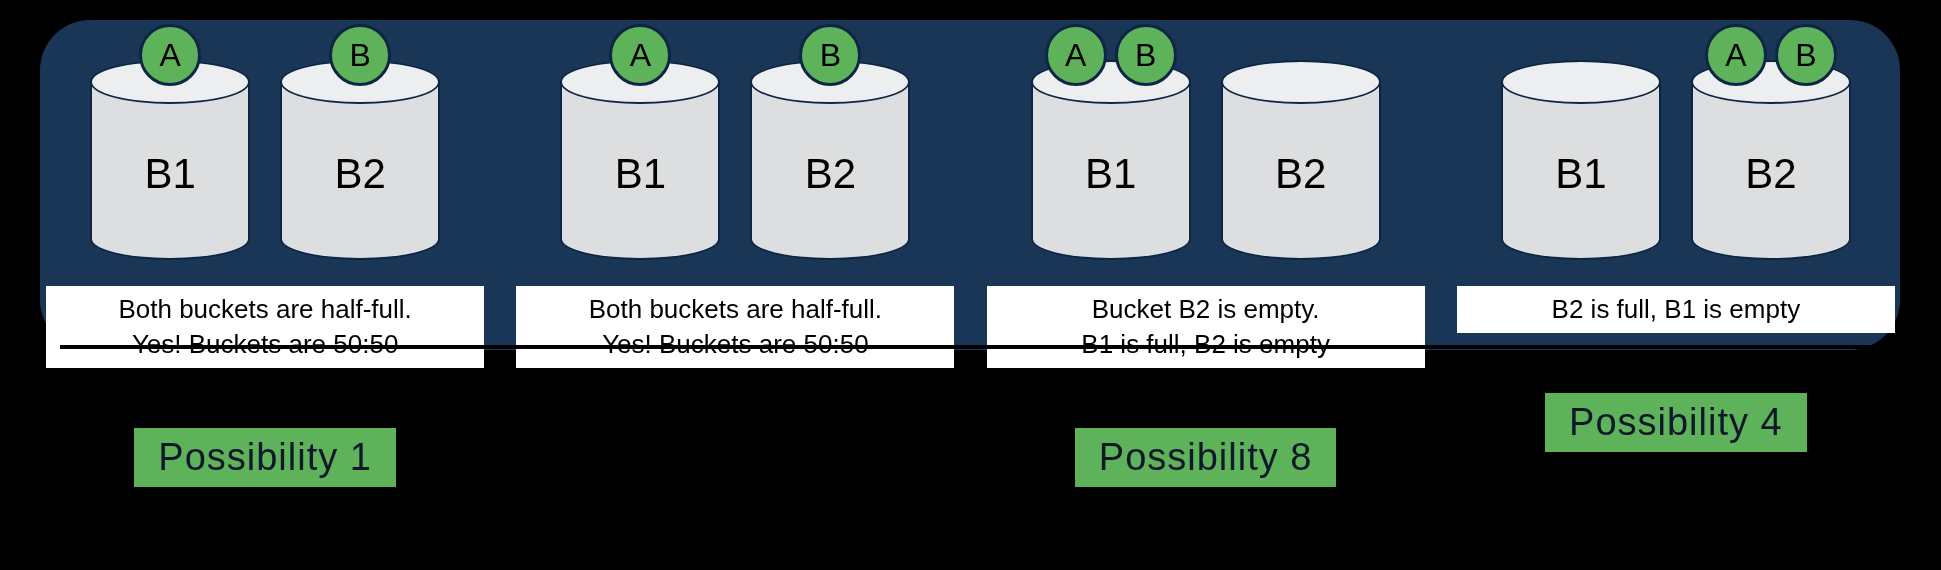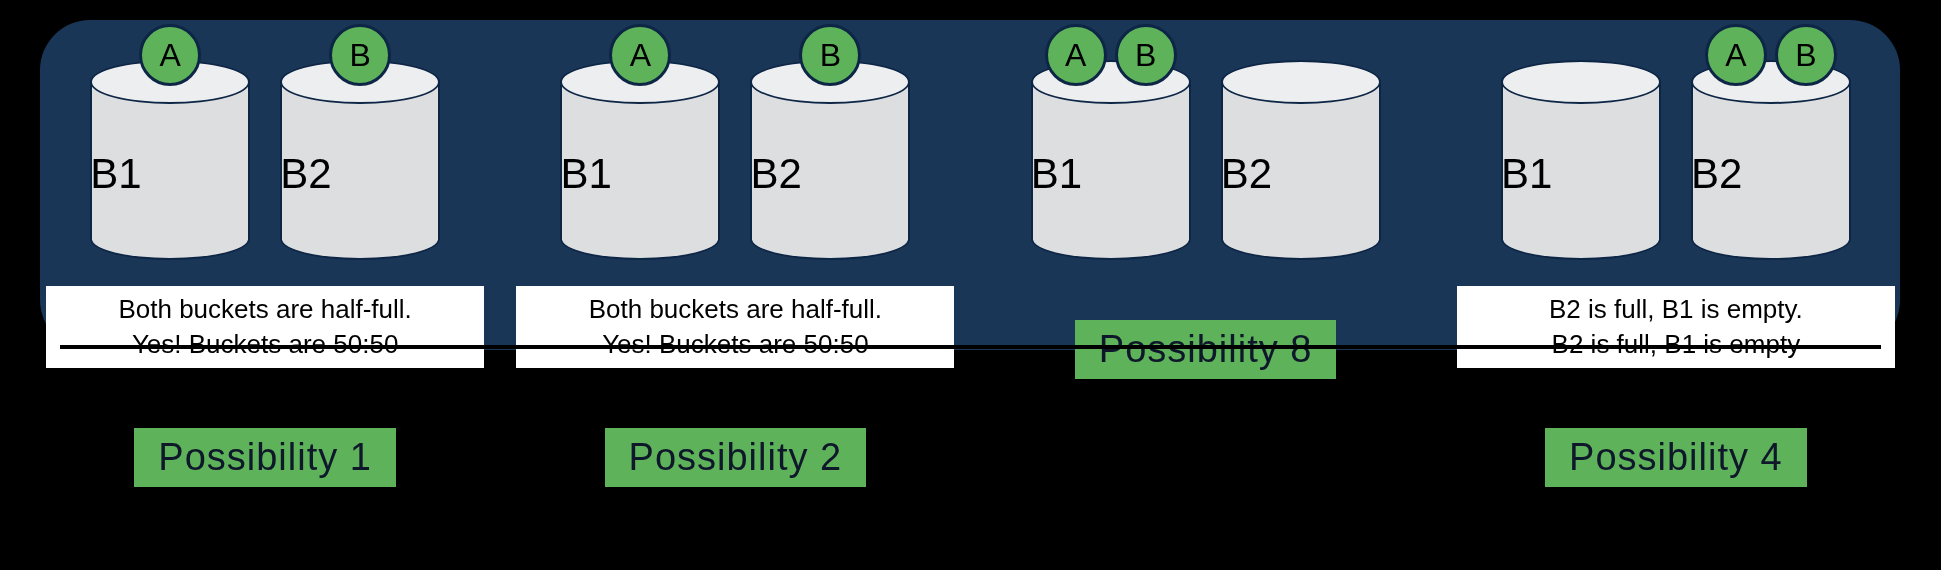--- a/index.html
+++ b/index.html
@@ -6,21 +6,21 @@
   .canvas{width:1941px;height:570px;background:#000;position:relative;overflow:hidden}
   .blob{position:absolute;background:#1a3657;border-radius:50px/50px}
   .row{position:absolute;top:0;left:0;width:100%;height:100%;display:flex;justify-content:space-around;align-items:flex-start;padding:0 30px;box-sizing:border-box}
   .panel{width:430px;display:flex;flex-direction:column;align-items:center;margin:0 10px}
   .buckets{display:flex;gap:30px;margin-top:30px}
   .bucket{position:relative;width:160px;display:flex;flex-direction:column;align-items:center}
   .cyl{width:160px;height:200px;position:relative;margin-top:30px}
   .cyl .body{position:absolute;top:20px;left:0;right:0;bottom:20px;background:#dcdee0;border:2px solid #0e2646;border-top:0;border-bottom:0}
   .cyl .top{position:absolute;top:0;left:0;right:0;height:40px;background:#eceef0;border:2px solid #0e2646;border-radius:50%}
   .cyl .bot{position:absolute;bottom:0;left:0;right:0;height:40px;background:#dcdee0;border:2px solid #0e2646;border-radius:50%;border-top:0}
-  .cyl .bl{position:absolute;top:50%;left:0;right:0;font-size:42px;color:#000;transform:translateY(-10px)}
+  .cyl .bl{position:absolute;top:50%;left:0;right:0;text-align:center;font-size:42px;color:#000;transform:translateY(-10px)}
   .balls{position:absolute;top:-6px;left:0;right:0;display:flex;justify-content:center;gap:8px;z-index:3}
   .ball{width:56px;height:56px;border-radius:50%;background:#5eb35a;border:3px solid #0e2646;display:flex;align-items:center;justify-content:center;font-size:32px;color:#000}
   .caption{margin-top:26px;width:100%;text-align:center;color:#000;background:#fff;font-size:26px;line-height:1.35;padding:6px 4px}
   .tag{margin-top:60px;background:#5eb35a;color:#0f172a;font-size:38px;padding:8px 24px;letter-spacing:1px}
   .hr{position:absolute;left:60px;right:60px;top:345px;height:4px;background:#000;z-index:5}
 </style>
 </head>
 <body>
 
 <div class="canvas">
@@ -83,21 +83,20 @@
               <div class="body"></div>
               <div class="top"></div>
             <div class="bl">B2</div>
           </div>
         </div>
       </div>
       <div class="caption">
         <div>Both buckets are half-full.</div>
         <div>Yes! Buckets are 50:50</div>
       </div>
-      <div class="tag">Possibility 2</div>
     </div>
 
     <div class="panel">
       <div class="buckets">
         <div class="bucket">
           <div class="balls">
             <div class="ball">A</div>
             <div class="ball">B</div>
           </div>
           <div class="cyl">
@@ -109,20 +108,24 @@
         </div>
         <div class="bucket">
           <div class="balls"></div>
           <div class="cyl">
             <div class="bot"></div>
               <div class="body"></div>
               <div class="top"></div>
             <div class="bl">B2</div>
           </div>
         </div>
+      </div>
+      <div class="caption">
+        <div>Bucket B2 is empty.</div>
+        <div>B1 is full, B2 is empty</div>
       </div>
       <div class="tag">Possibility 8</div>
     </div>
 
     <div class="panel">
       <div class="buckets">
         <div class="bucket">
           <div class="balls"></div>
           <div class="cyl">
             <div class="bot"></div>
@@ -138,20 +141,19 @@
           </div>
           <div class="cyl">
             <div class="bot"></div>
               <div class="body"></div>
               <div class="top"></div>
             <div class="bl">B2</div>
           </div>
         </div>
       </div>
       <div class="caption">
-        <div>B2 is full, B1 is empty.</div>
         <div>B2 is full, B1 is empty</div>
       </div>
       <div class="tag">Possibility 4</div>
     </div>
 
   </div>
 </div>
 
 </body></html>

